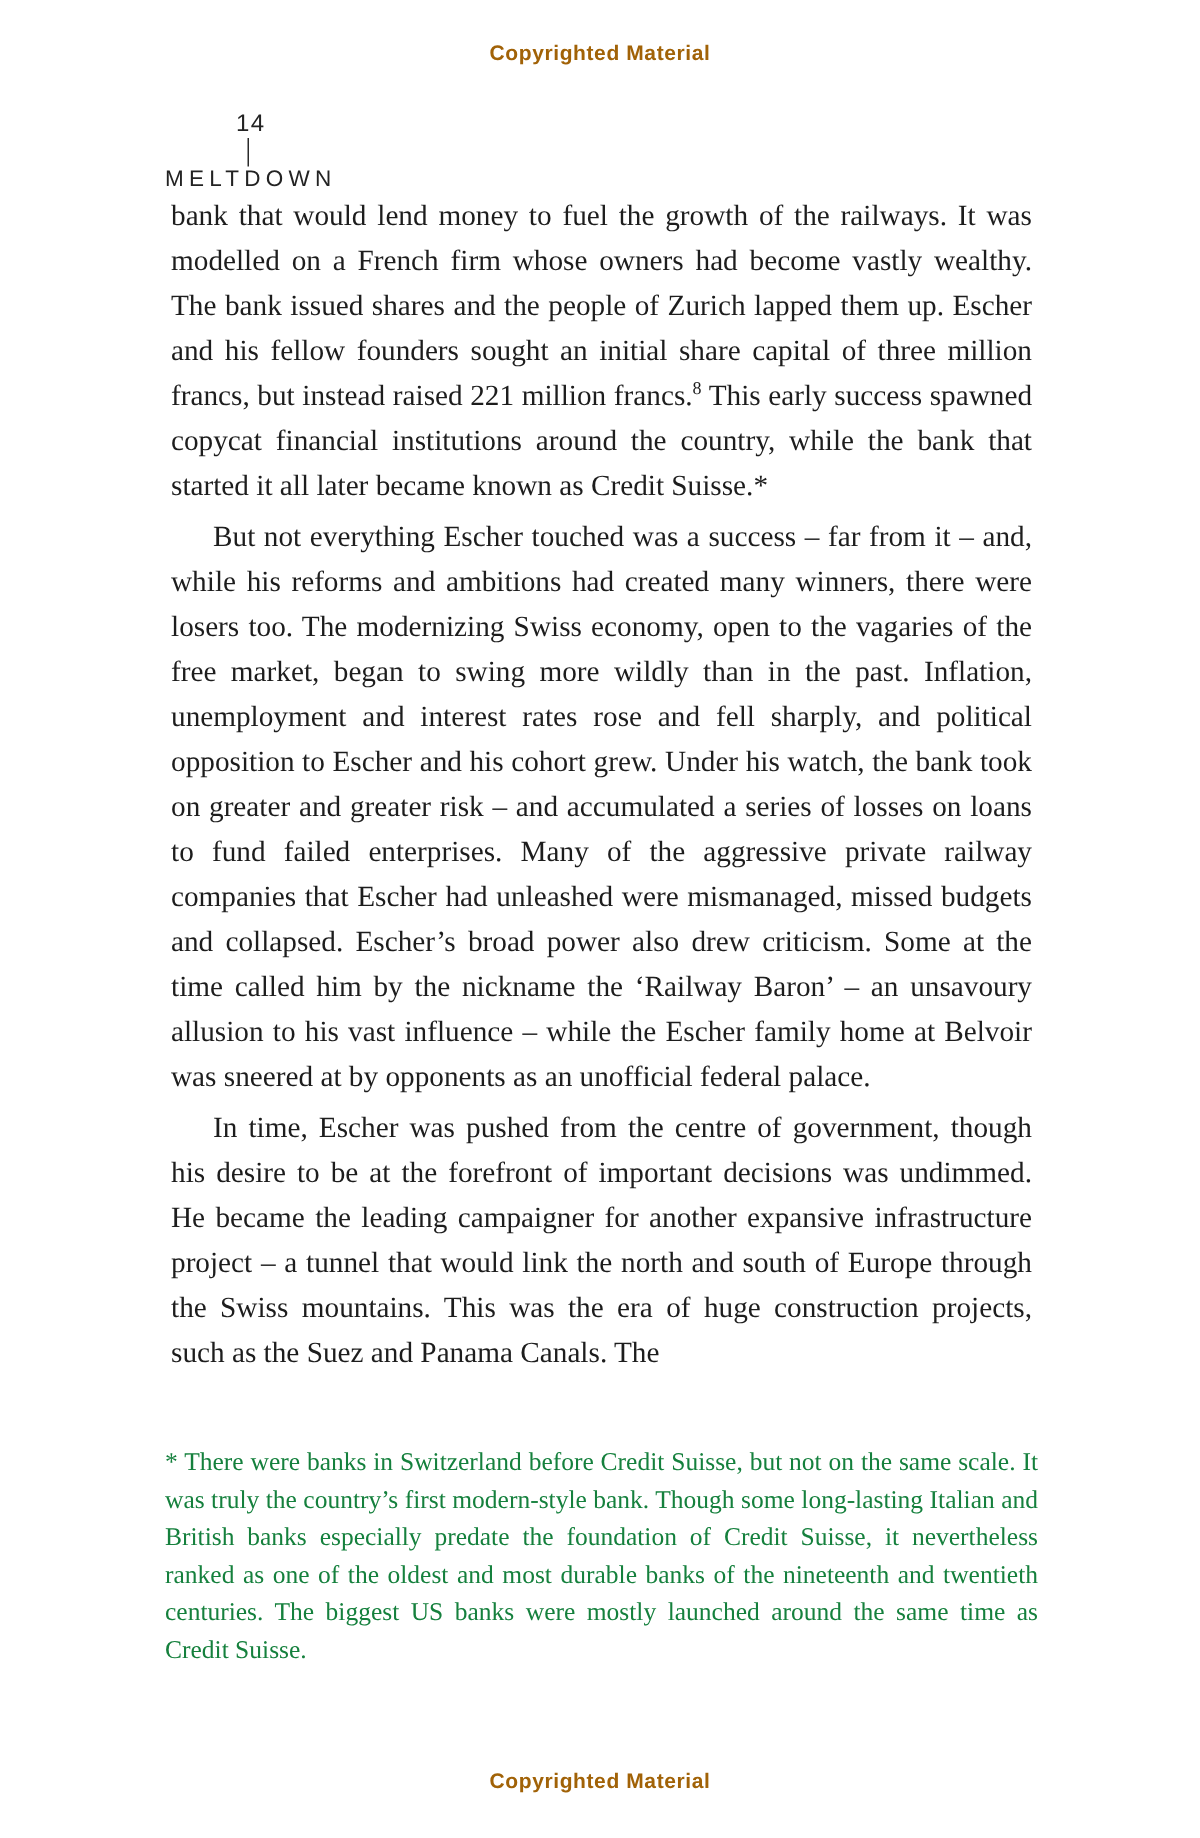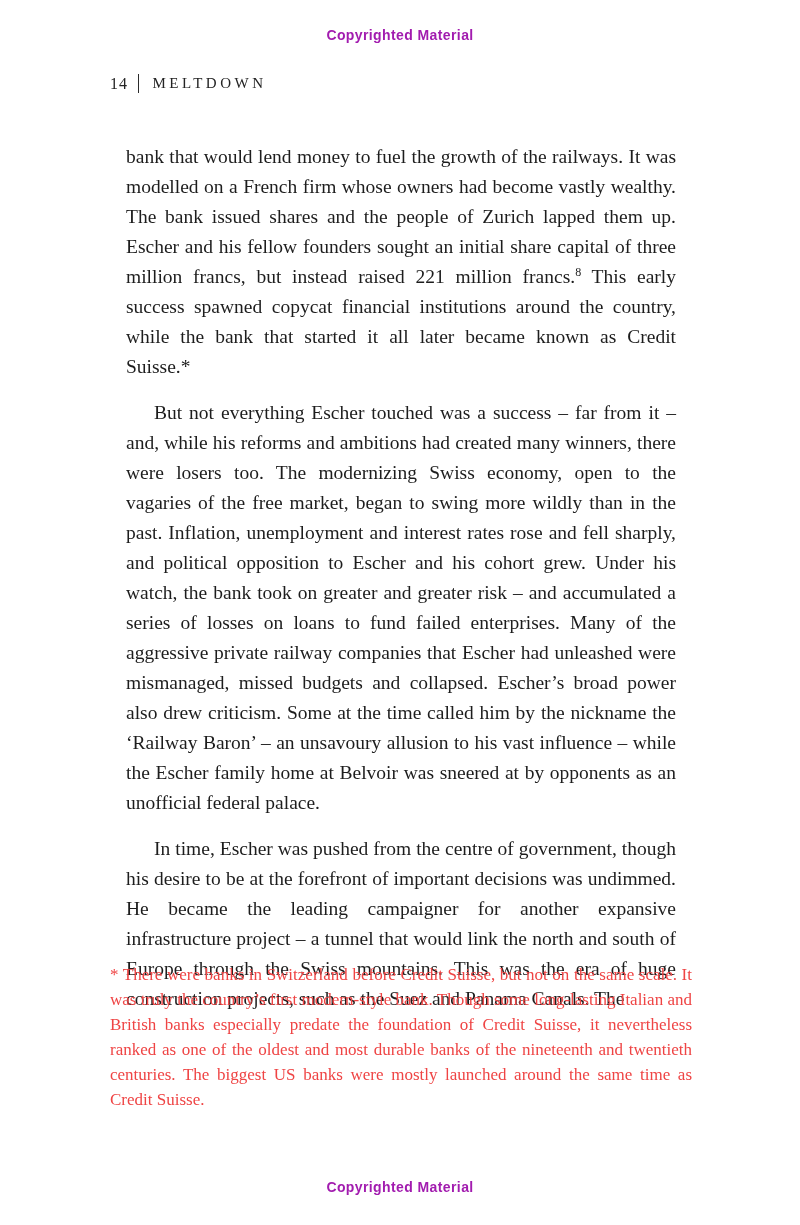--- a/index.html
+++ b/index.html
@@ -14,33 +14,34 @@
   }
   .copyright-banner {
     position: absolute;
     left: 0;
     width: 100%;
     text-align: center;
     font-family: "Liberation Sans", sans-serif;
     font-weight: bold;
     font-size: 14px;
     letter-spacing: 0.4px;
-    color: #a21caf;
+    color: #a16207;
   }
   .copyright-top { top: 27px; }
   .copyright-bottom { top: 1179px; }
 
   .running-header {
     position: absolute;
     top: 74px;
     left: 110px;
     display: flex;
     align-items: center;
-    font-family: Liberation Serif, serif;
+    font-family: Liberation Sans, sans-serif;
     color: #232323;
+    flex-direction: column;
   }
   .page-number {
     font-size: 16px;
     letter-spacing: 1px;
   }
   .header-divider {
     display: inline-block;
     width: 1.4px;
     height: 19px;
     background: #2b2b2b;
@@ -57,37 +58,37 @@
     top: 126px;
     left: 110px;
     width: 582px;
     font-family: "Liberation Serif", "DejaVu Serif", serif;
     font-size: 19.5px;
     line-height: 30px;
     color: #1d1d1d;
     text-align: justify;
     hyphens: none;
   }
-  .body-text p { margin: 16px; }
+  .body-text p { margin: 4px; }
   .body-text p.indented { text-indent: 28px; }
   .footnote-ref {
     font-size: 12px;
     line-height: 0;
     vertical-align: super;
   }
 
   .footnote-block {
     position: absolute;
     top: 962px;
     left: 110px;
     width: 582px;
     font-family: "Liberation Serif", "DejaVu Serif", serif;
     font-size: 17px;
     line-height: 25px;
-    color: #ef4444;
+    color: #15803d;
     text-align: justify;
     hyphens: none;
   }
 </style>
 </head>
 <body>
 
 <div class="page">
 
   <div class="copyright-banner copyright-top">Copyrighted Material</div>

